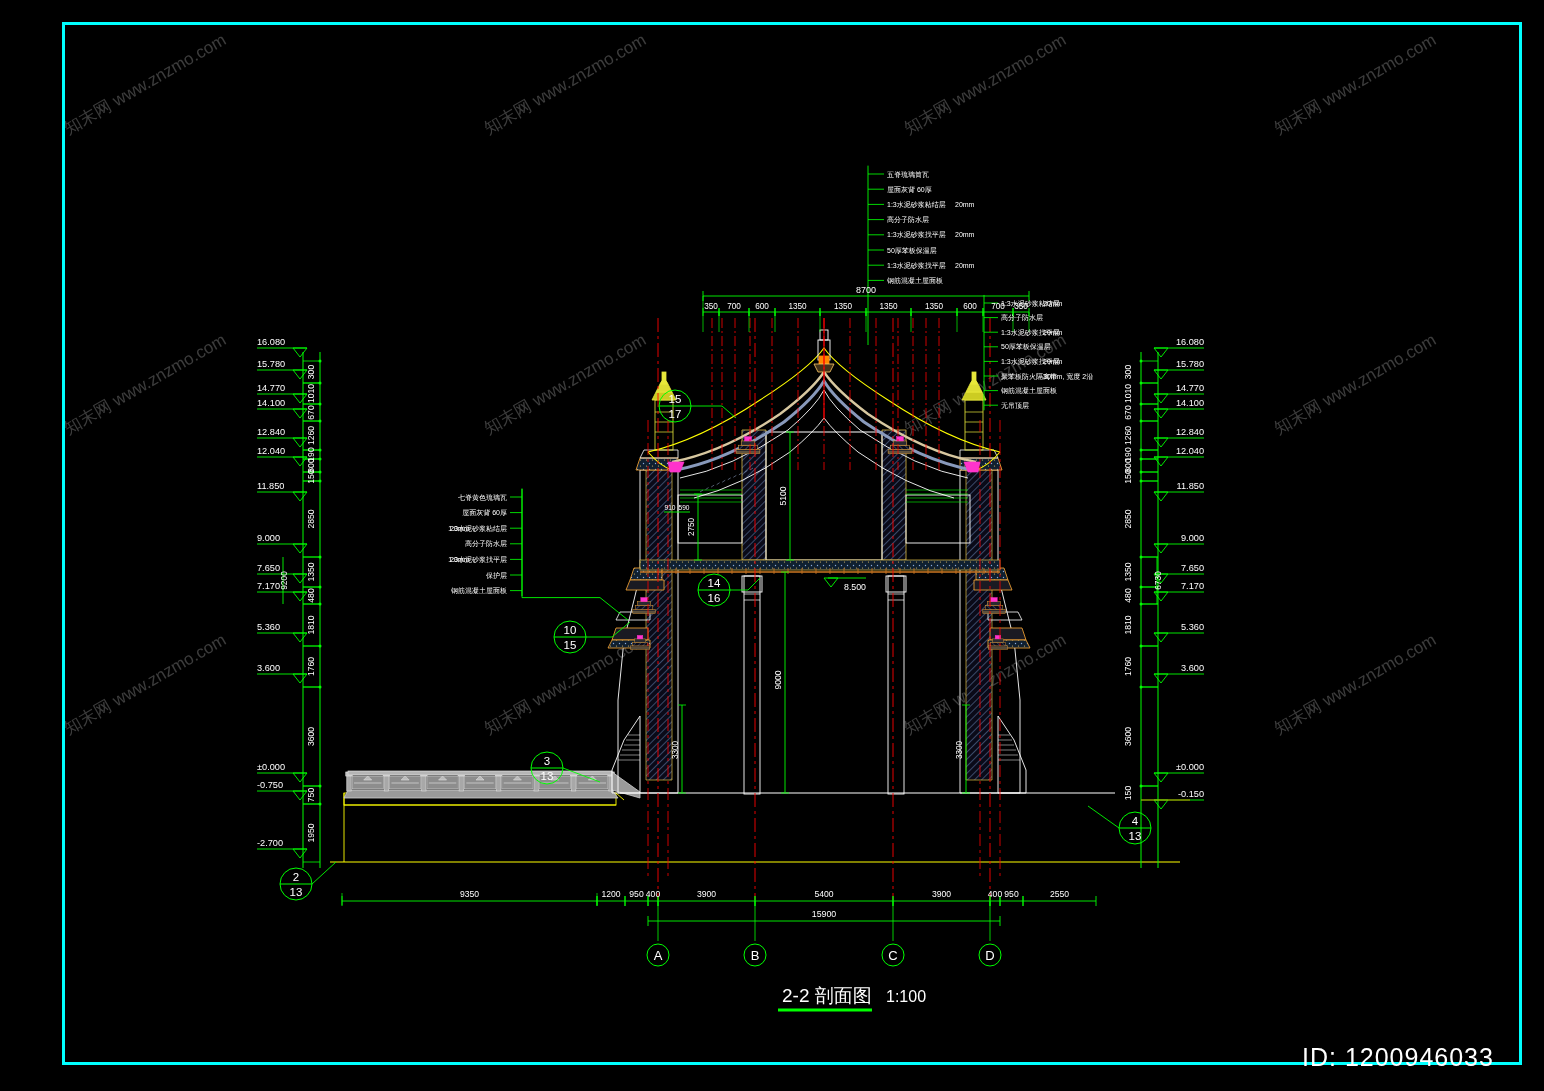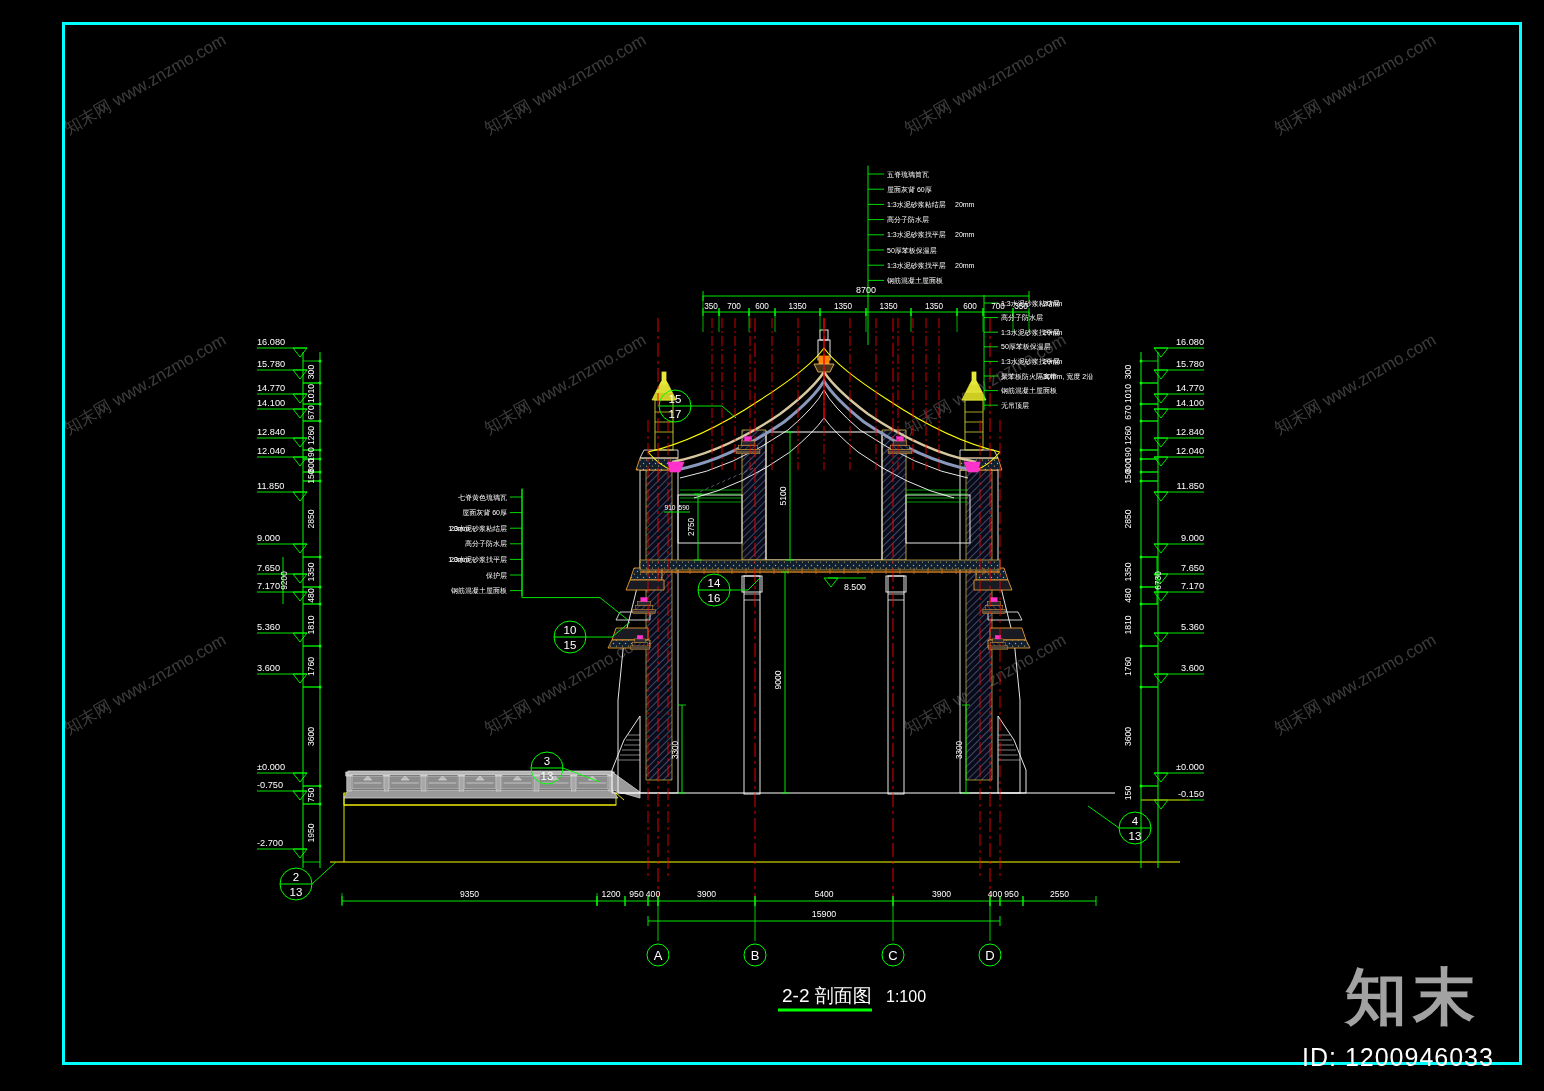--- a/index.html
+++ b/index.html
@@ -715,15 +715,14 @@
         <text x="547" y="780" fill="#ffffff" font-size="11.5" font-family="&quot;Liberation Sans&quot;,sans-serif" text-anchor="middle">13</text>
         <text x="296" y="881" fill="#ffffff" font-size="11.5" font-family="&quot;Liberation Sans&quot;,sans-serif" text-anchor="middle">2</text>
         <text x="296" y="896" fill="#ffffff" font-size="11.5" font-family="&quot;Liberation Sans&quot;,sans-serif" text-anchor="middle">13</text>
         <text x="1135" y="825" fill="#ffffff" font-size="11.5" font-family="&quot;Liberation Sans&quot;,sans-serif" text-anchor="middle">4</text>
         <text x="1135" y="840" fill="#ffffff" font-size="11.5" font-family="&quot;Liberation Sans&quot;,sans-serif" text-anchor="middle">13</text>
         <text x="782" y="1002" fill="#ffffff" font-size="19" font-family="&quot;Liberation Sans&quot;,sans-serif" text-anchor="start">2-2 剖面图</text>
         <text x="886" y="1002" fill="#ffffff" font-size="16" font-family="&quot;Liberation Sans&quot;,sans-serif" text-anchor="start">1:100</text>
       </g>
   </svg>
 
-  <div class="wmbig" style="left:1345px;top:955px;">知末</div>
   <div class="wmid" style="left:1302px;top:1043px;">ID: 1200946033</div>
 </div>
 
 </body></html>

